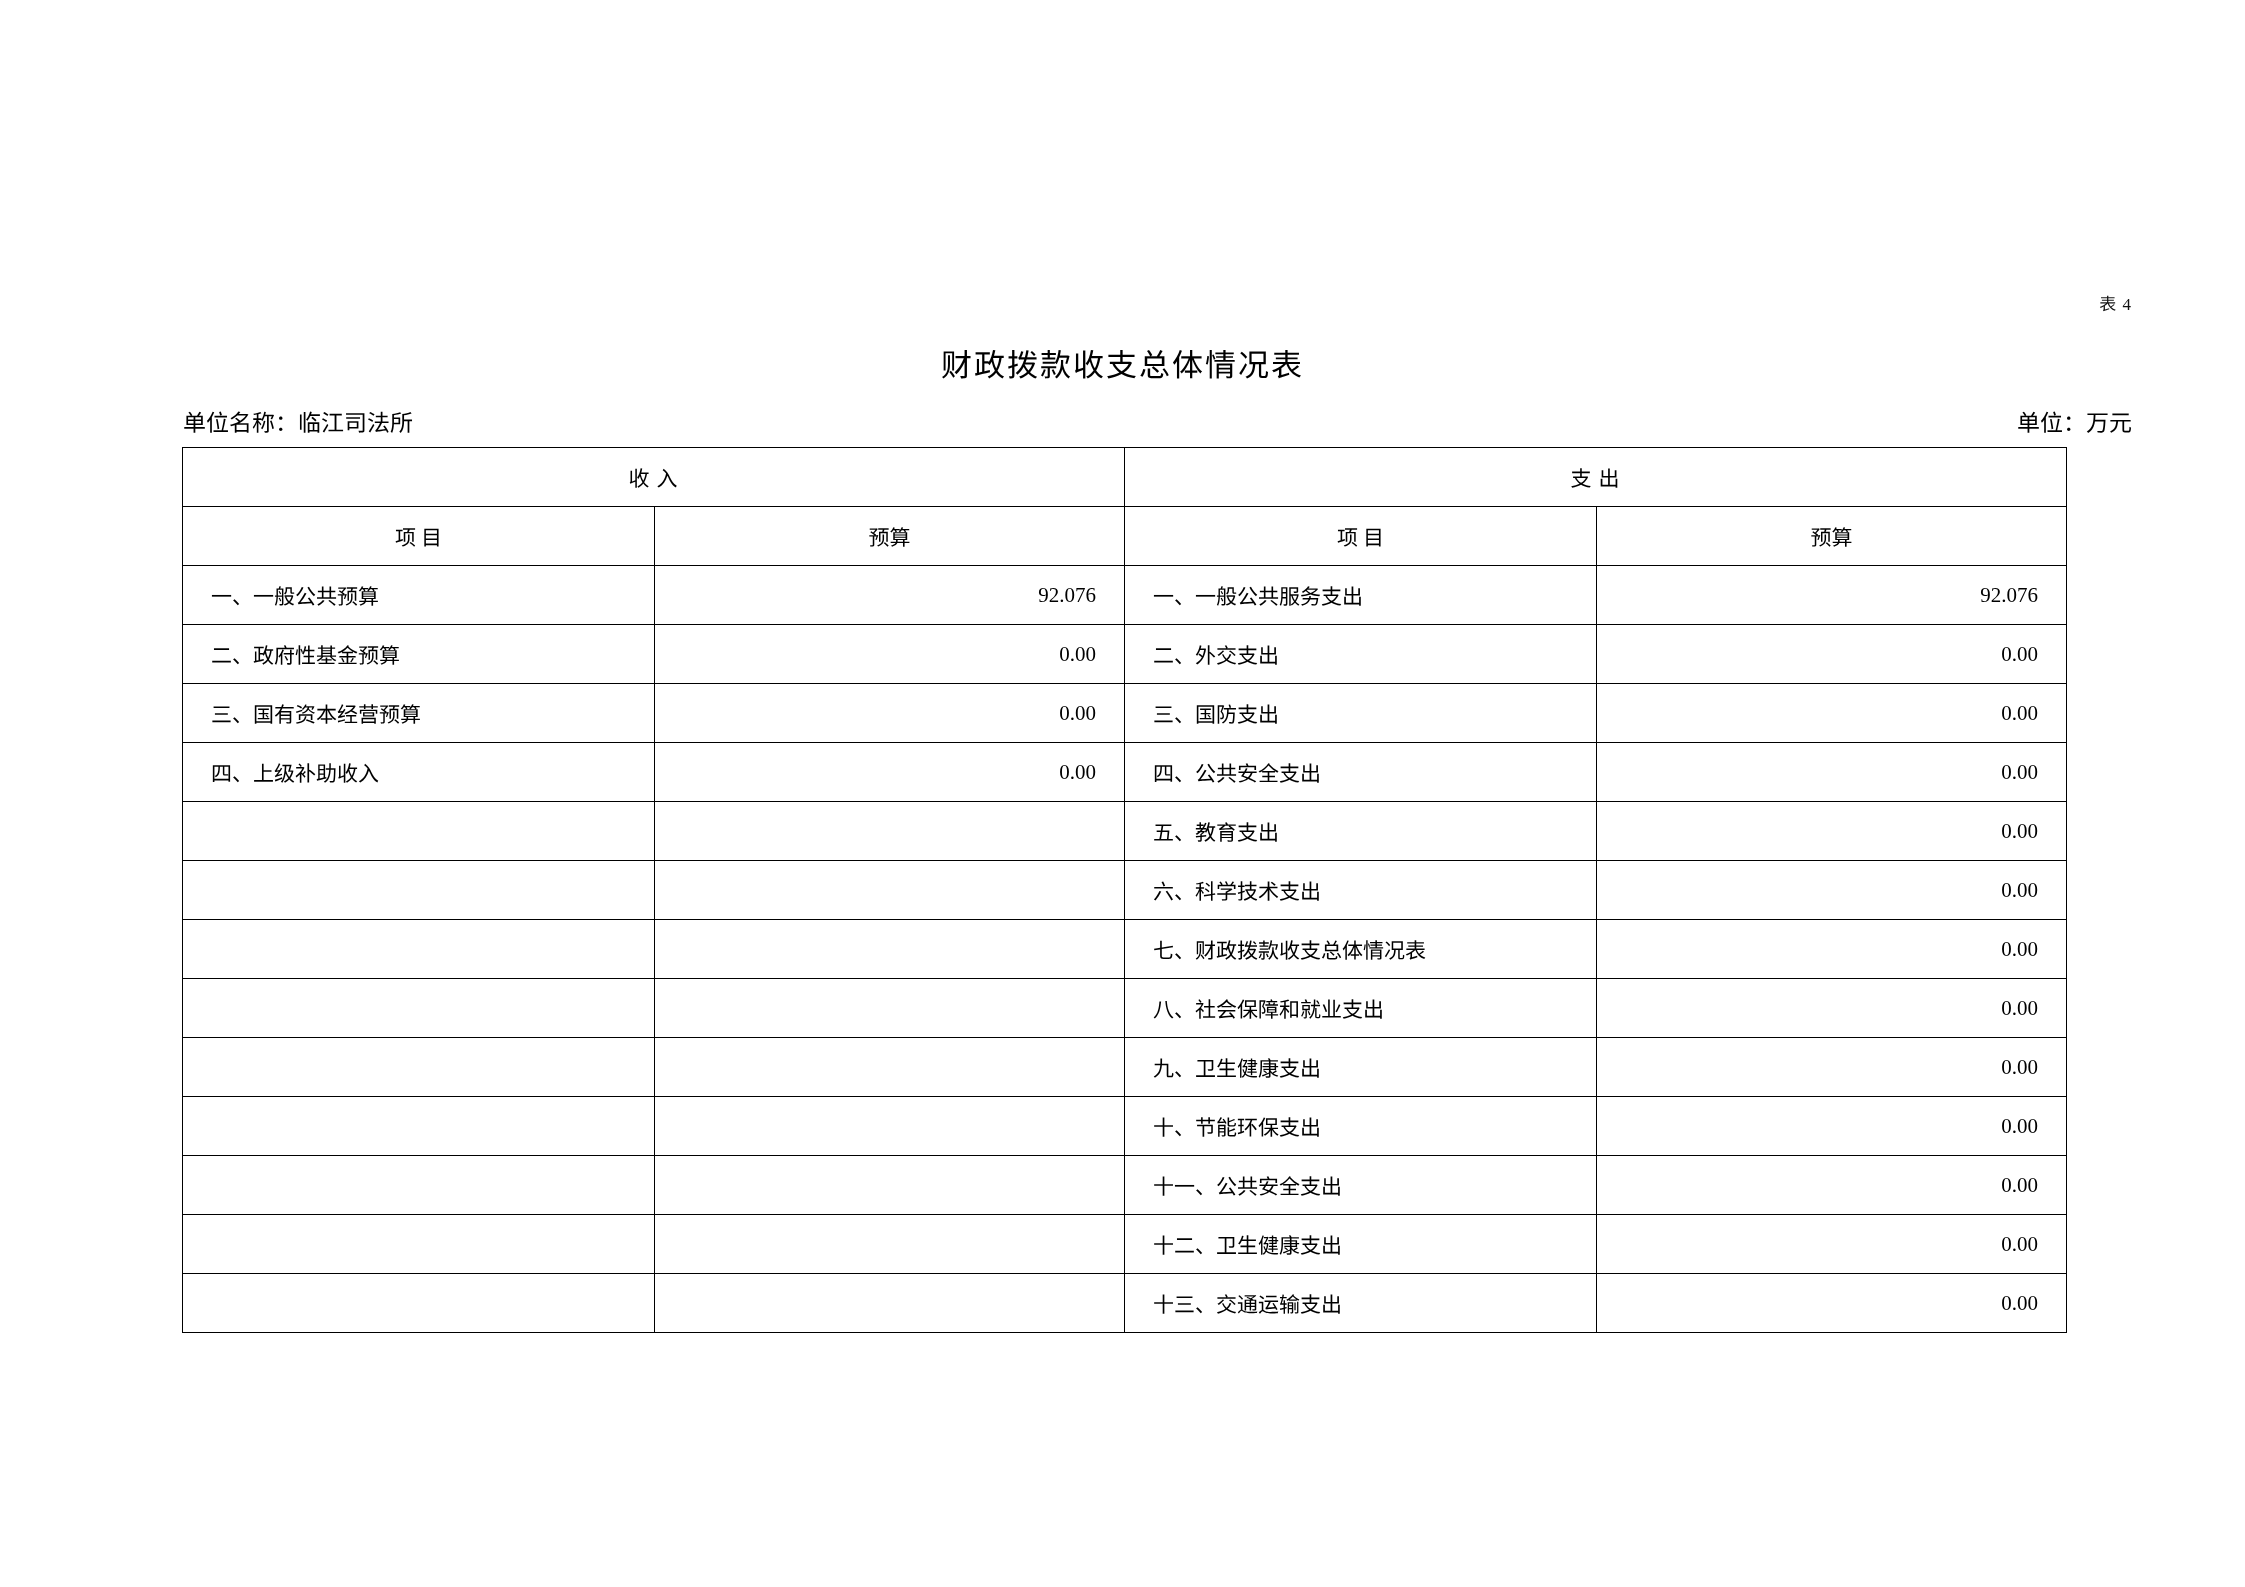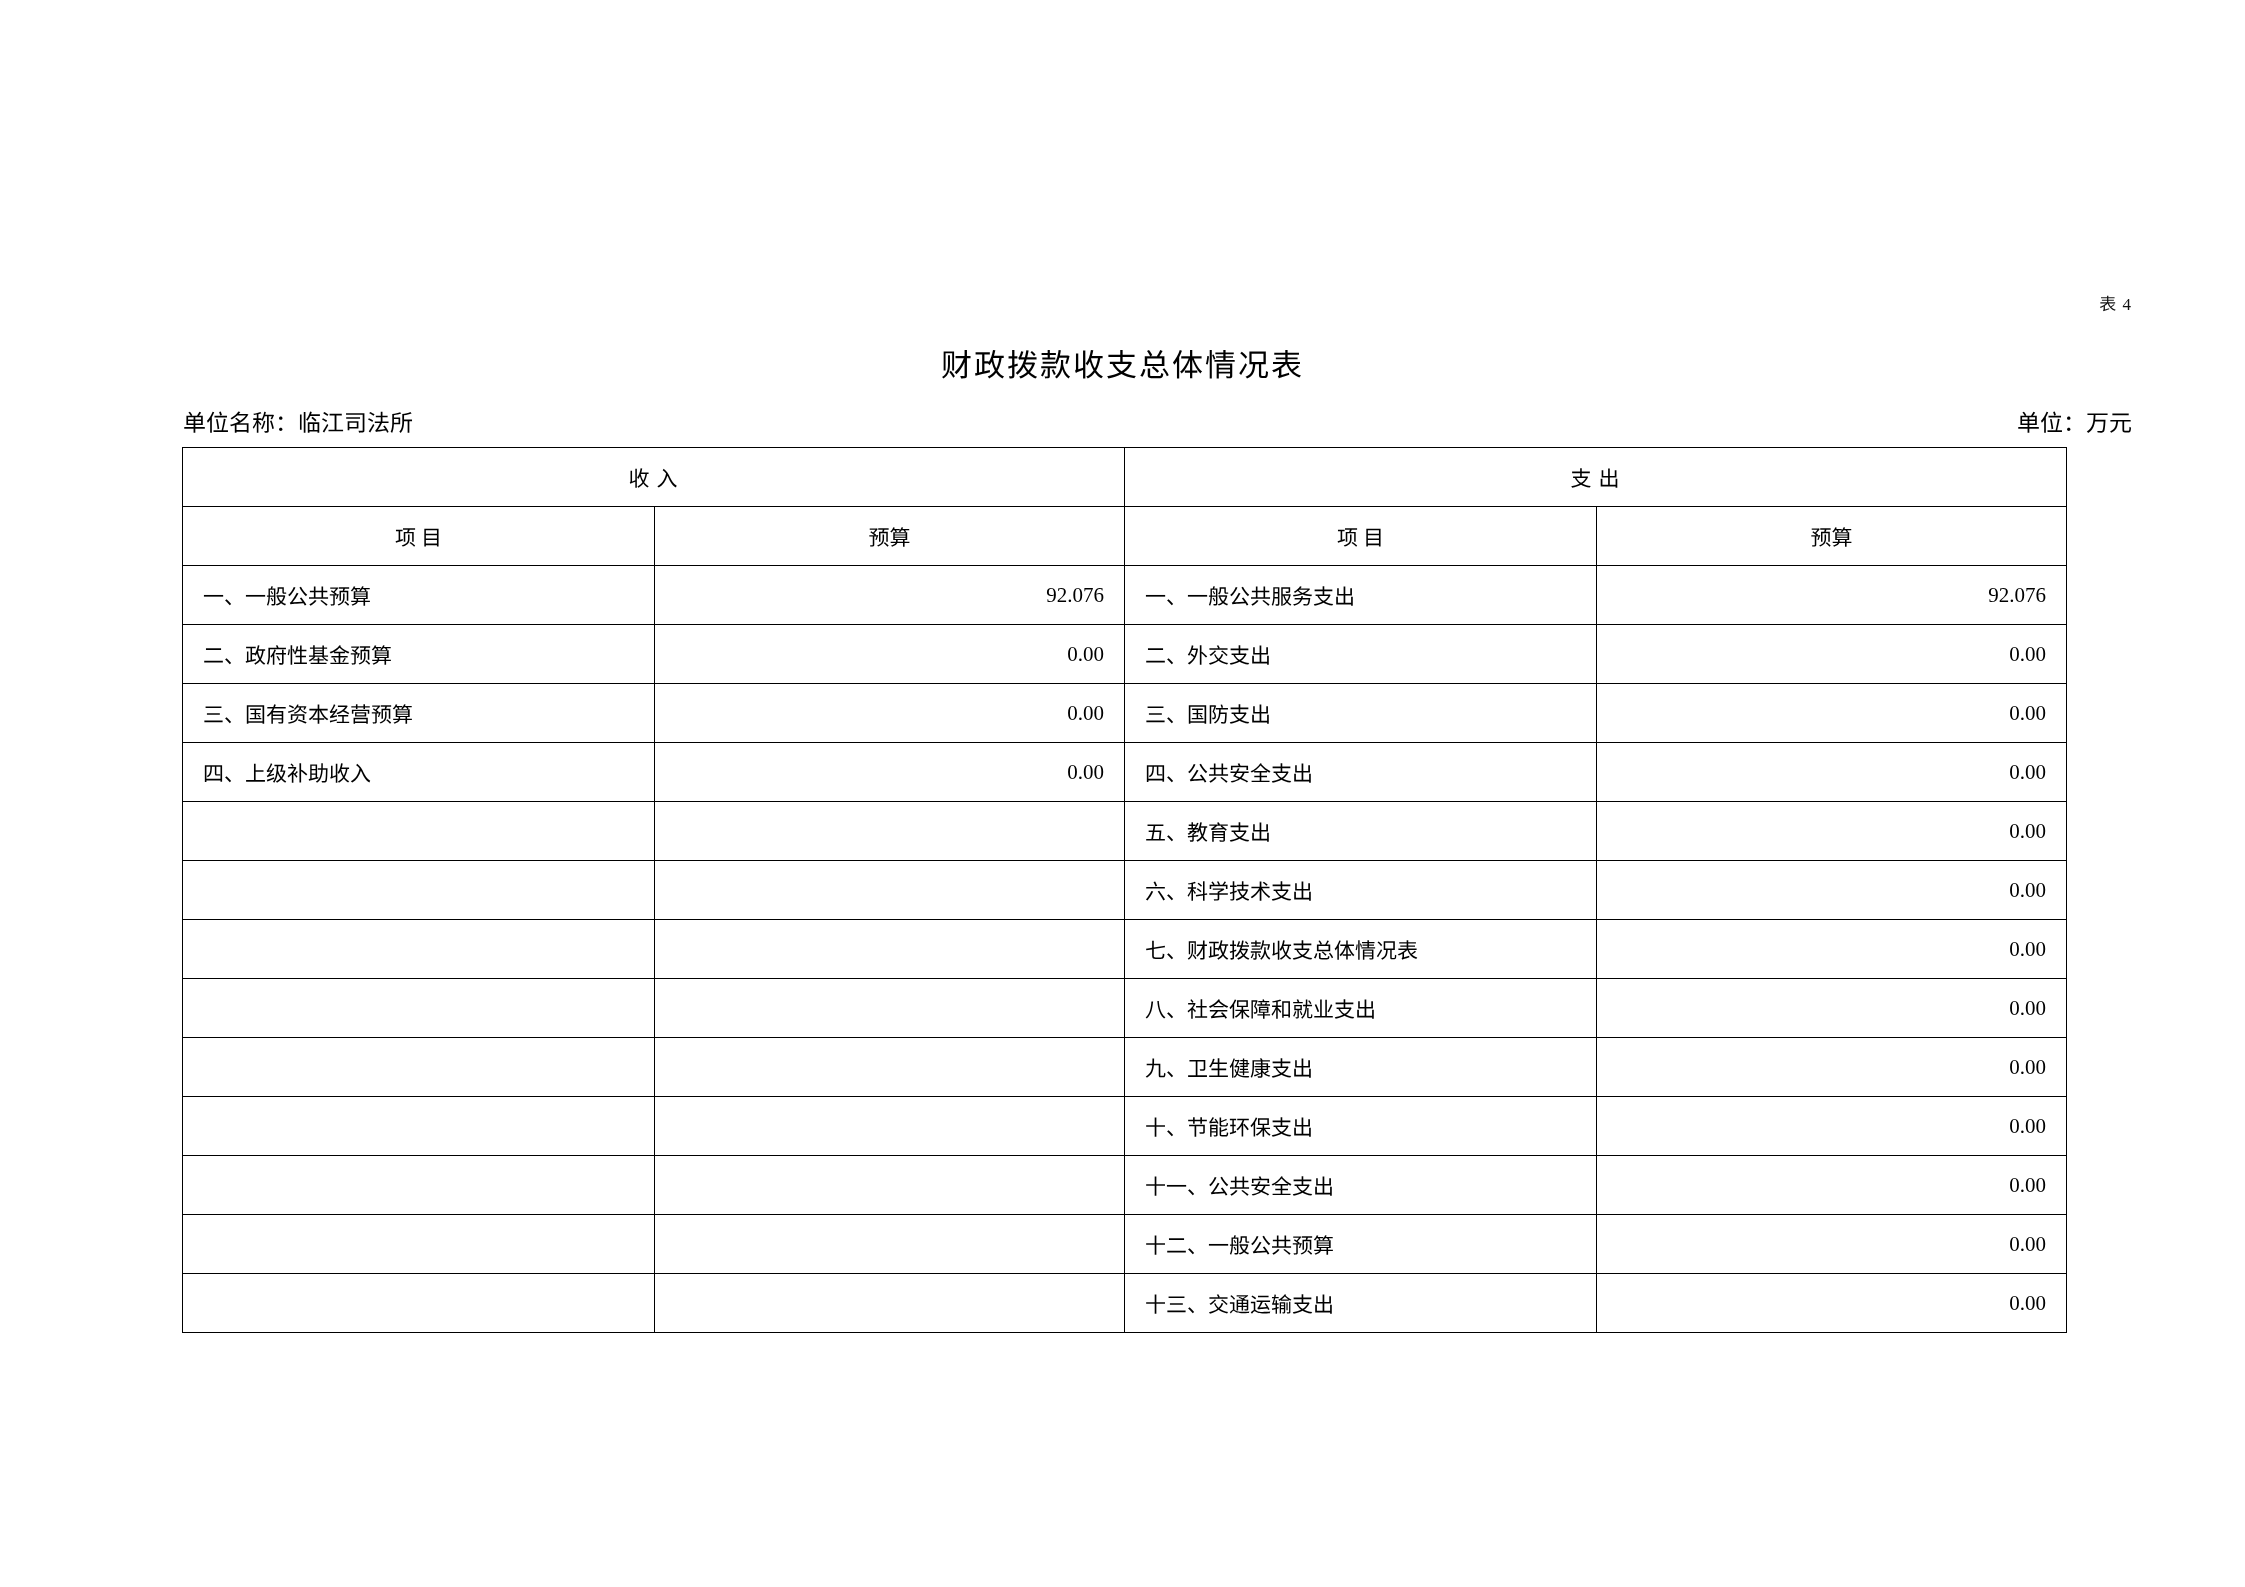--- a/index.html
+++ b/index.html
@@ -67,21 +67,21 @@
     left: 182px;
     top: 447px;
     width: 1883px;
     border-collapse: collapse;
     table-layout: fixed;
   }
   table.budget td {
     border: 1px solid #000000;
     height: 58px;
     font-size: 21px;
-    padding: 0 20px;
+    padding: 0 28px;
     vertical-align: middle;
   }
   .col-item { width: 472px; }
   .col-val  { width: 470px; }
   .group-head {
     text-align: center;
     letter-spacing: 1px;
     font-size: 22px;
   }
   .sub-head {
@@ -194,21 +194,21 @@
       </tr>
       <tr>
         <td class="item-cell empty-cell"></td>
         <td class="val-cell empty-cell"></td>
         <td class="item-cell">十一、公共安全支出</td>
         <td class="val-cell">0.00</td>
       </tr>
       <tr>
         <td class="item-cell empty-cell"></td>
         <td class="val-cell empty-cell"></td>
-        <td class="item-cell">十二、一般公共预算</td>
+        <td class="item-cell">十二、卫生健康支出</td>
         <td class="val-cell">0.00</td>
       </tr>
       <tr>
         <td class="item-cell empty-cell"></td>
         <td class="val-cell empty-cell"></td>
         <td class="item-cell">十三、交通运输支出</td>
         <td class="val-cell">0.00</td>
       </tr>
     </tbody>
   </table>

